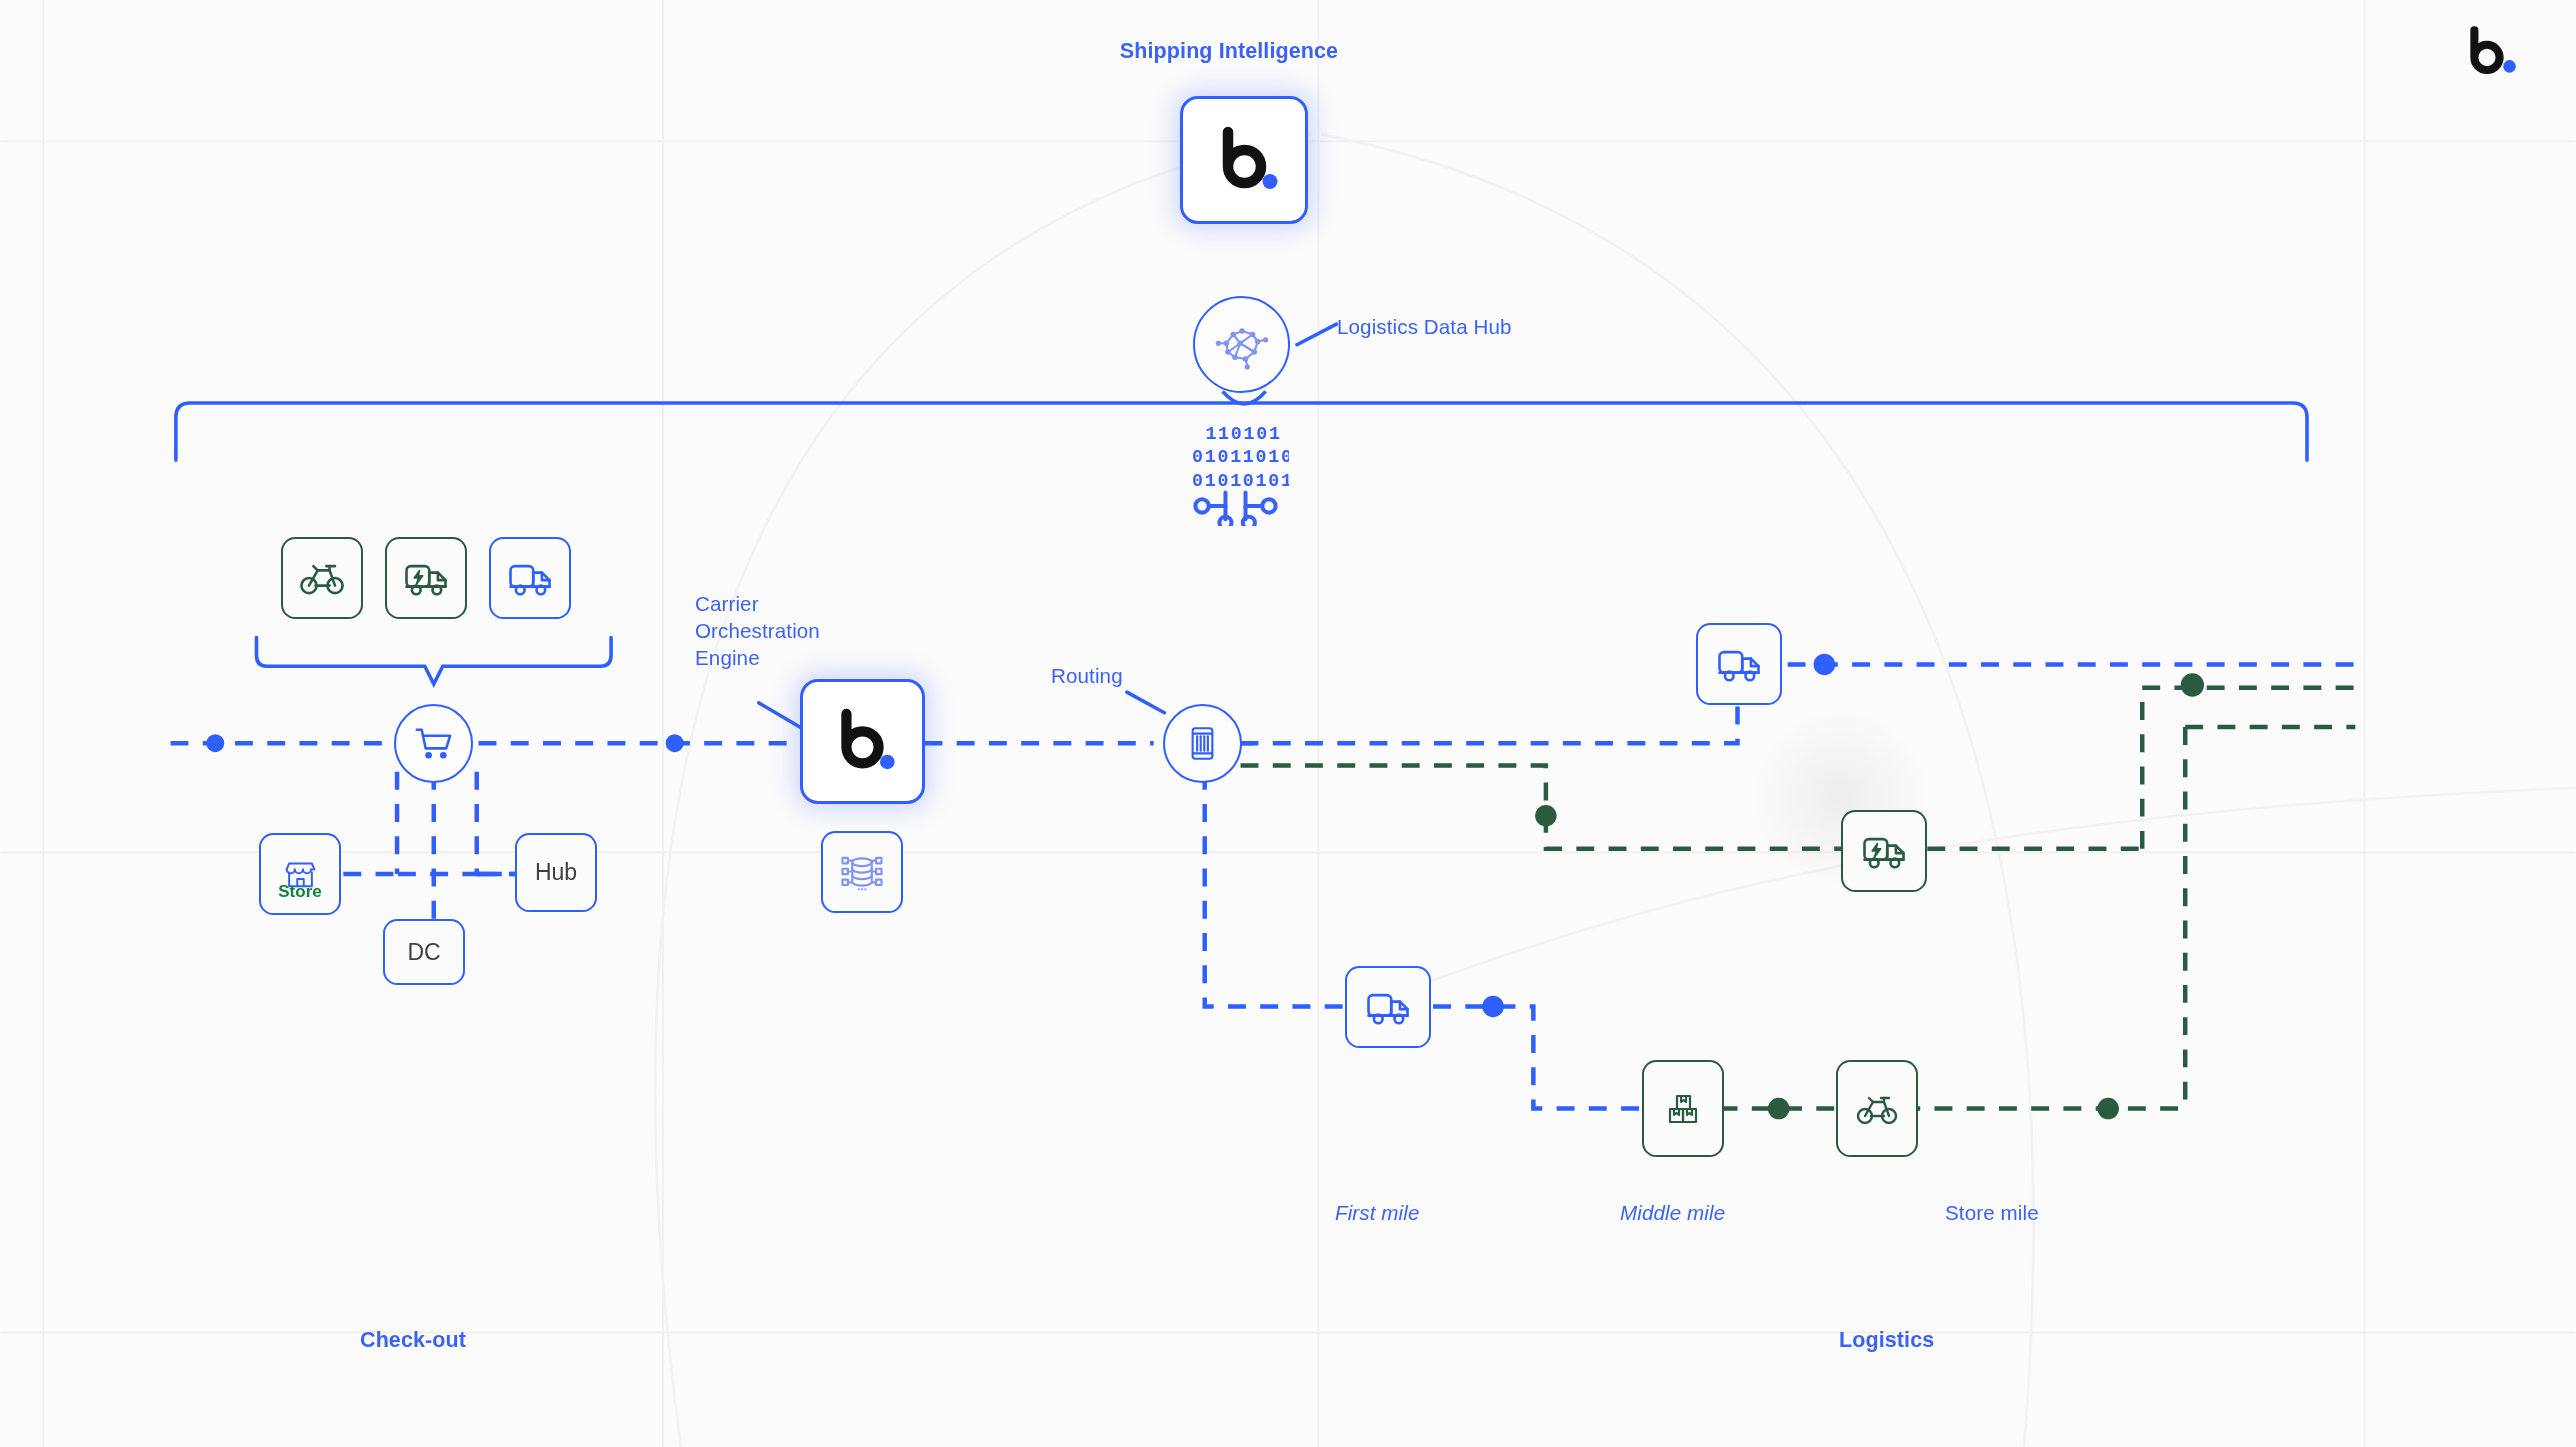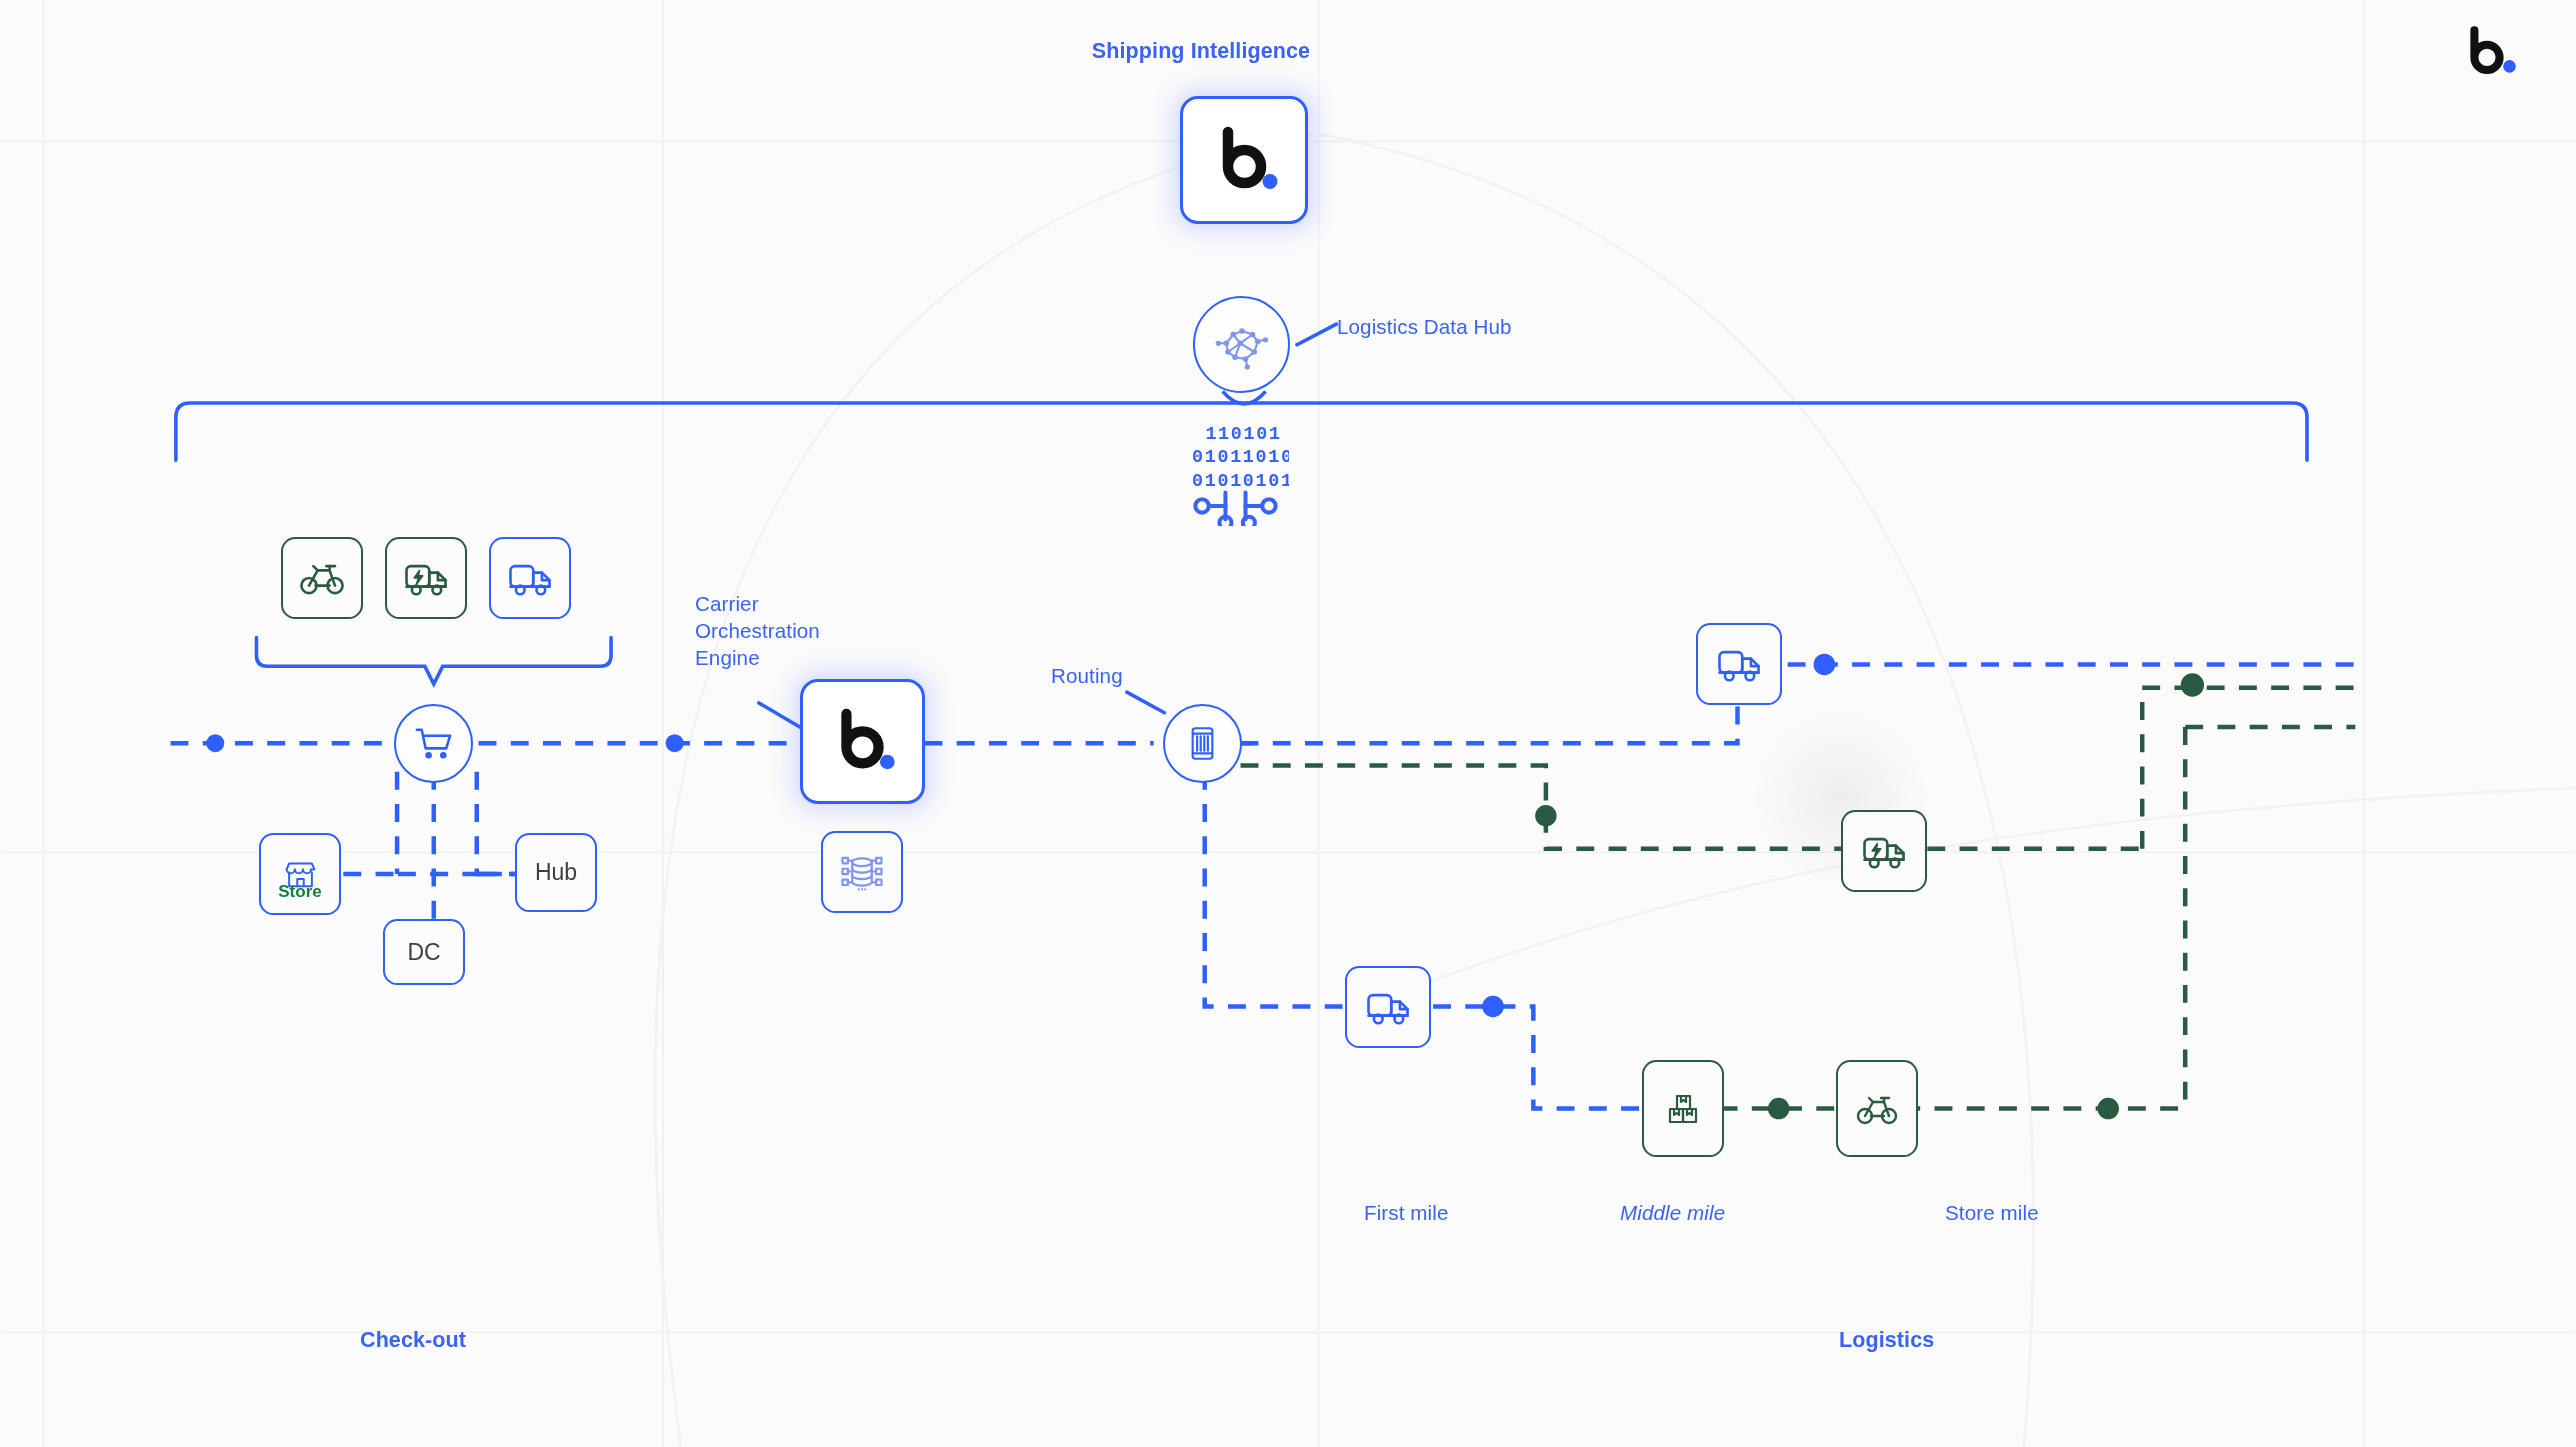--- a/index.html
+++ b/index.html
@@ -130,21 +130,21 @@
       <circle cx="753" cy="830" r="10" fill="#2f5fff"></circle>
       <circle cx="2037" cy="742" r="12" fill="#2f5fff"></circle>
       <circle cx="1667" cy="1124" r="12" fill="#2f5fff"></circle>
       <circle cx="1726" cy="911" r="12" fill="#2a5b40"></circle>
       <circle cx="2448" cy="765" r="13" fill="#2a5b40"></circle>
       <circle cx="1986" cy="1238" r="12" fill="#2a5b40"></circle>
       <circle cx="2354" cy="1238" r="12" fill="#2a5b40"></circle>
     </g>
   </svg>
 
-  <div class="label bold center" style="left:1002px;top:38px;width:398px;">Shipping Intelligence</div>
+  <div class="label bold center" style="left:1030px;top:38px;width:398px;">Shipping Intelligence</div>
 
   <div style="position:absolute;left:2460px;top:25px;width:63px;height:54px;">
     <svg viewBox="0 0 70 60" width="63" height="54">
       <path d="M16 6 L16 36 A14 14 0 1 0 30 22 A14 14 0 0 0 16 36" fill="none" stroke="#111111" stroke-width="9" stroke-linecap="round"></path>
       <circle cx="55" cy="46" r="7" fill="#2f5fff"></circle>
     </svg>
   </div>
 
   <div class="logo-tile" style="left:1180px;top:96px;width:128px;height:128px;">
     <svg class="logo-mark" viewBox="0 0 100 100" width="75" height="75">
@@ -400,21 +400,21 @@
         <circle cx="36" cy="31" r="7"></circle>
         <path d="M12 31 L20 17 L31 17 L36 31"></path>
         <path d="M18 31 L31 31"></path>
         <path d="M20 17 L16 13"></path>
         <path d="M28 13 L36 13"></path>
         <path d="M31 13 L31 17"></path>
       </g>
     </svg>
   </div>
 
-  <div class="label" style="left:1364px;top:1200px;">First mile</div>
+  <div class="label" style="left:1335px;top:1200px;font-style:italic;">First mile</div>
   <div class="label" style="left:1620px;top:1200px;font-style:italic;">Middle mile</div>
   <div class="label" style="left:1945px;top:1200px;">Store mile</div>
 
   <div class="label bold" style="left:360px;top:1327px;">Check-out</div>
   <div class="label bold" style="left:1839px;top:1327px;">Logistics</div>
 
 </div>
 
 
 </body></html>

